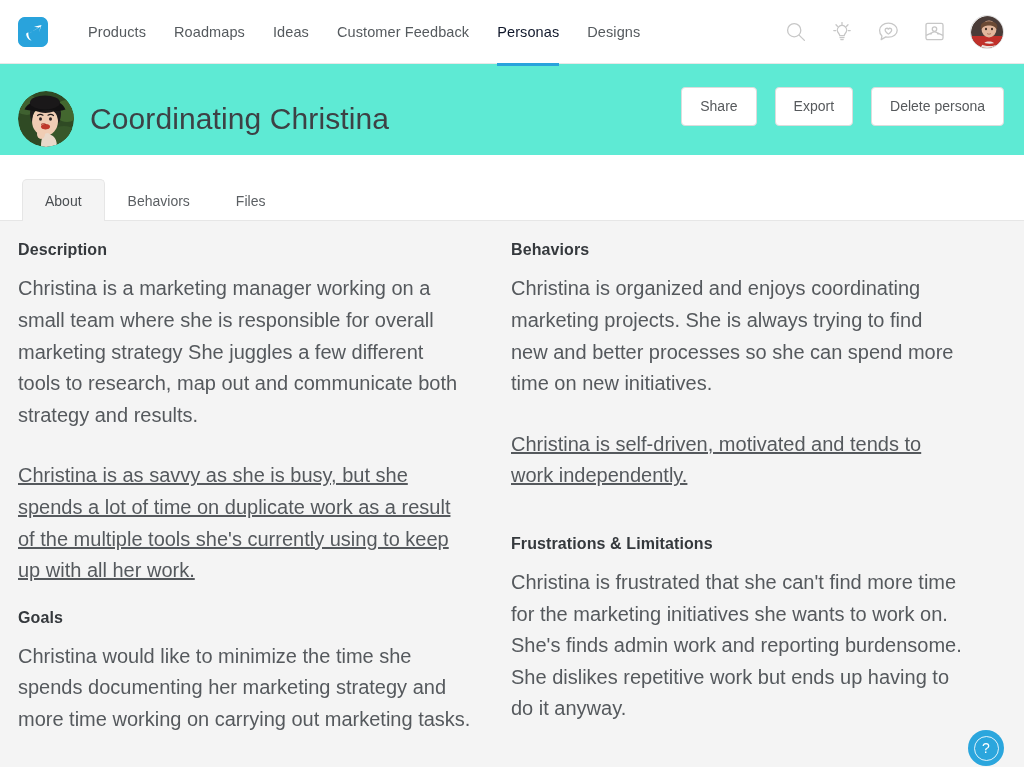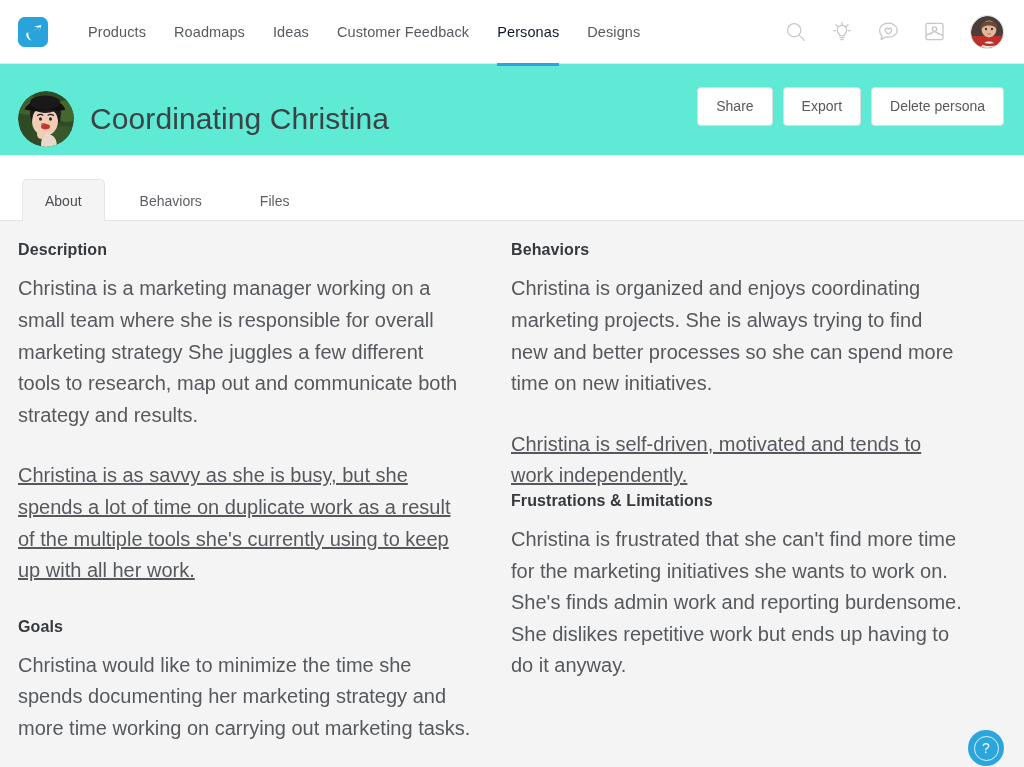--- a/index.html
+++ b/index.html
@@ -121,21 +121,21 @@
     font-size: 30px;
     font-weight: 400;
     color: #3d4145;
     margin-left: 16px;
     letter-spacing: .1px;
     line-height: 1.1;
   }
 
   .header-actions {
     display: flex;
-    gap: 10px;
+    gap: 18px;
     flex: 0 0 auto;
     padding-top: 5px;
   }
   .btn {
     background: #ffffff;
     border: 1px solid #dcdcdc;
     border-radius: 4px;
     font-size: 14px;
     font-family: "Liberation Sans", sans-serif;
     color: #56595c;
@@ -147,21 +147,21 @@
 
   
   .tabs-wrap {
     background: #ffffff;
     padding: 24px 0 0 22px;
     position: relative;
   }
   .tabs {
     display: flex;
     align-items: flex-end;
-    gap: 12px;
+    gap: 0;
     position: relative;
     z-index: 2;
   }
   .tab {
     font-size: 14px;
     color: #5b5f63;
     padding: 12px 22px 11px 22px;
     cursor: pointer;
     border: 1px solid transparent;
     border-bottom: none;
@@ -202,22 +202,22 @@
     letter-spacing: .1px;
   }
   .para {
     font-size: 20px;
     line-height: 1.58;
     color: #55595d;
     margin: 0;
   }
   .para + .para { margin-top: 29px; text-decoration: underline; }
 
-  .block-goals { margin-top: 31px; }
-  .block-frustrations { }
+  .block-goals { margin-top: 22px; }
+  .block-frustrations { margin-top: 43px; }
 
   
   .help-btn {
     position: absolute;
     right: 20px;
     bottom: 16px;
     width: 36px;
     height: 36px;
     border-radius: 50%;
     background: #2ba6dd;

